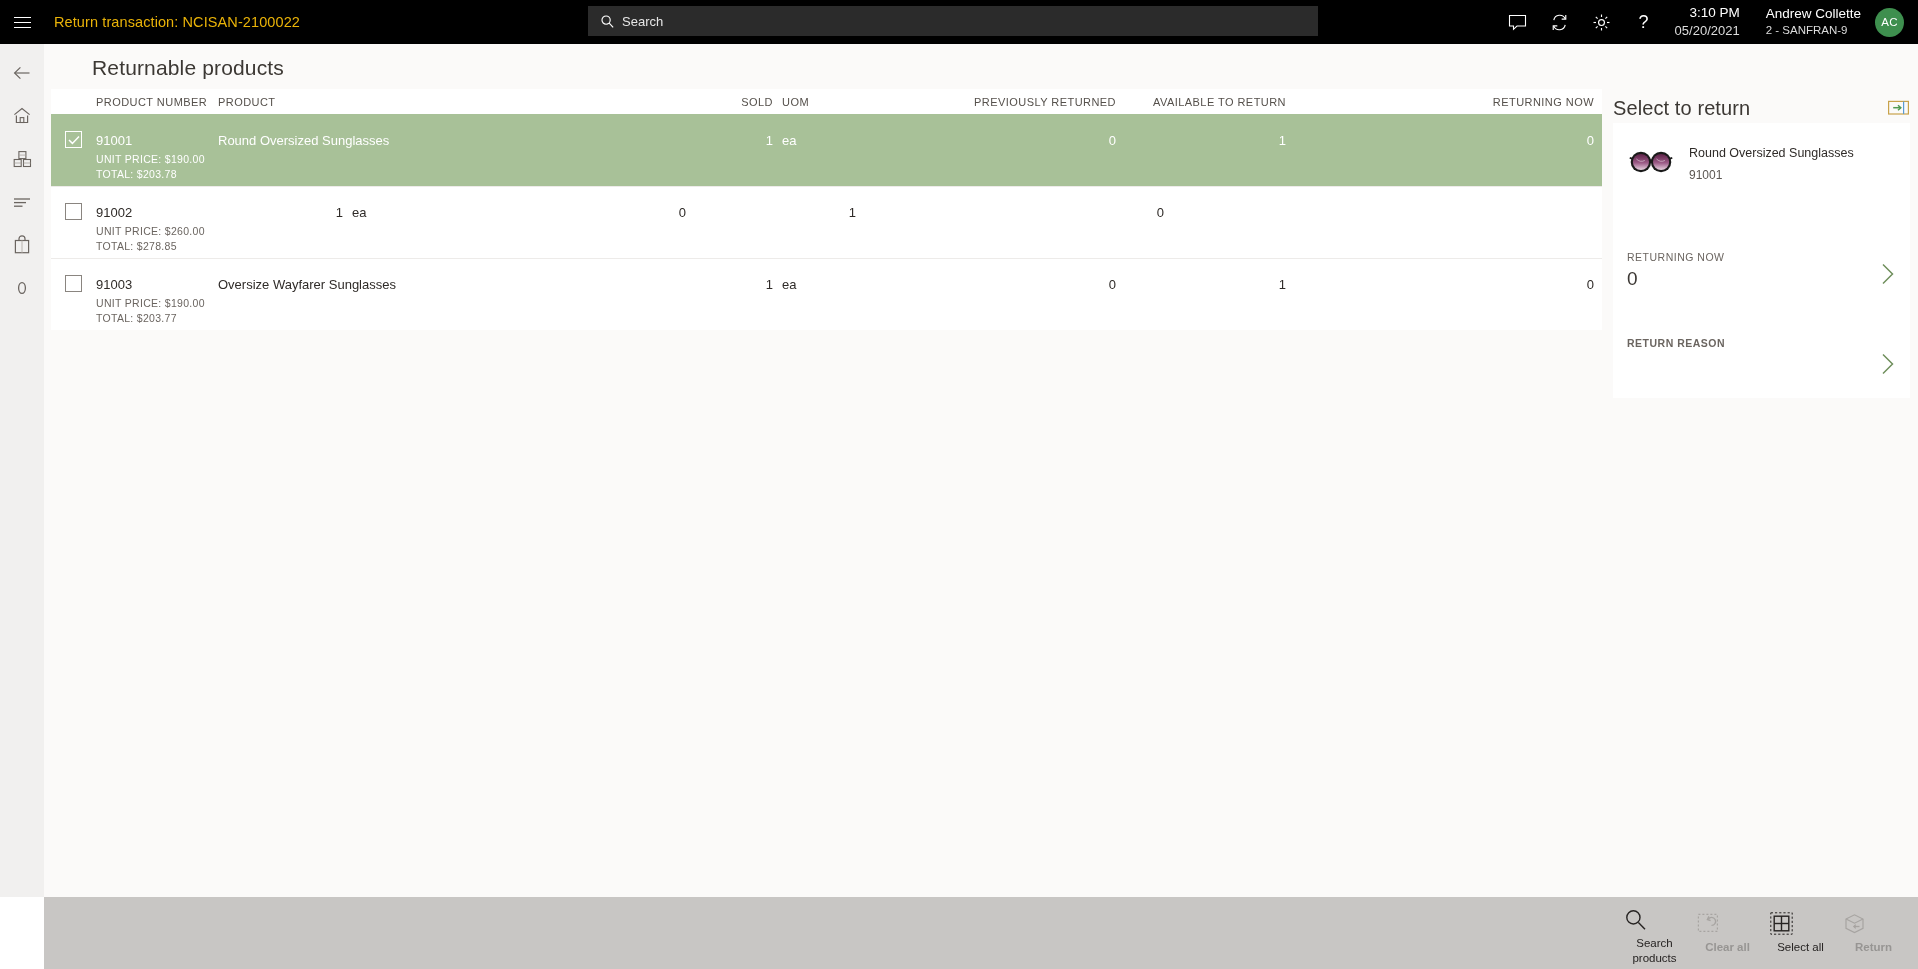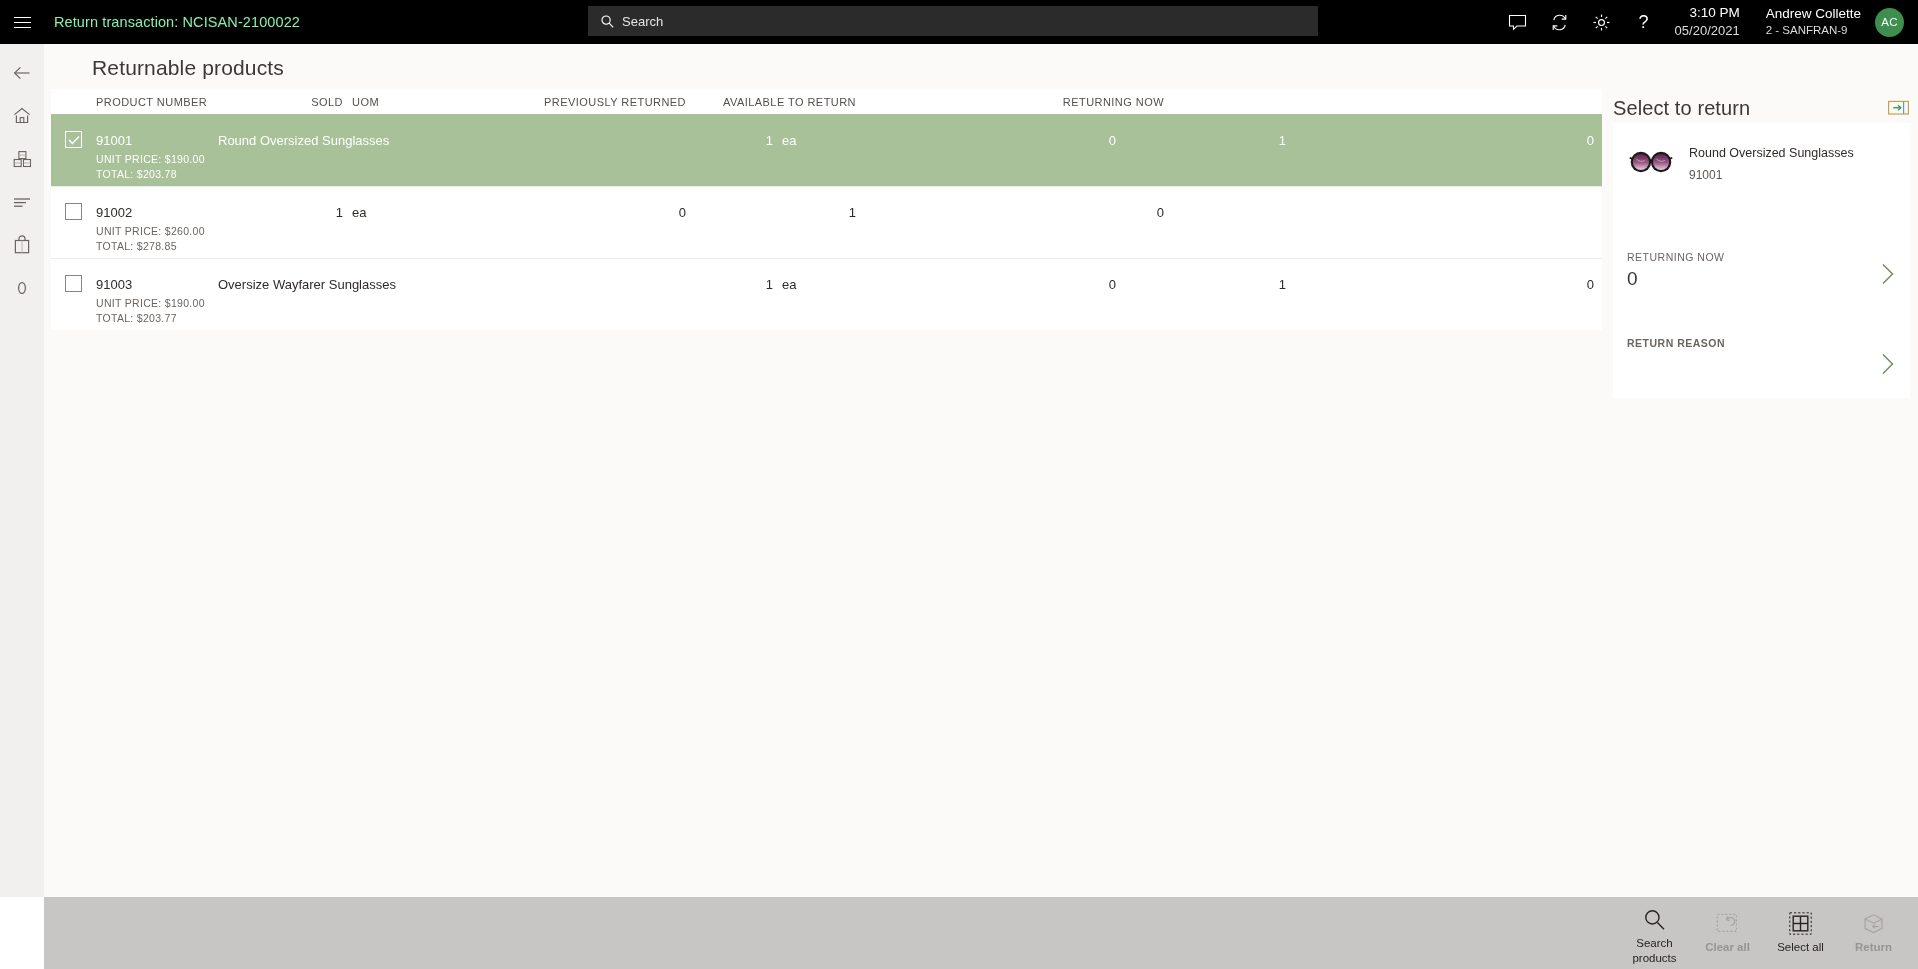--- a/index.html
+++ b/index.html
@@ -20,21 +20,21 @@
   .hamburger {
     width: 44px; height: 44px;
     display: flex; flex-direction: column;
     align-items: center; justify-content: center;
     gap: 4px; cursor: pointer;
   }
   .hamburger span {
     display: block; width: 17px; height: 1px; background: #ffffff;
   }
   .topbar-title {
-    color: #86efac; font-size: 14.5px; margin-left: 10px;
+    color: #eab308; font-size: 14.5px; margin-left: 10px;
     letter-spacing: 0.1px; white-space: nowrap;
   }
   .search-wrap {
     position: absolute; left: 588px; top: 6px;
     width: 730px; height: 30px;
     background: #2b2b2b;
     display: flex; align-items: center;
     padding-left: 12px; cursor: text;
   }
   .search-ico { width: 15px; height: 15px; flex: 0 0 auto; margin-right: 7px; }
@@ -202,21 +202,21 @@
   
   .appbar {
     position: absolute; left: 44px; top: 897px;
     width: 1874px; height: 72px;
     background: #c8c6c4;
     display: flex; align-items: center; justify-content: flex-end;
     padding-right: 8px;
   }
   .appbtn {
     width: 61px; min-height: 56px;
-    display: flex; flex-direction: column; align-items: center;
+    display: flex; flex-direction: column; 
     justify-content: flex-start; cursor: pointer;
     margin: 0 6px; padding-top: 5px;
   }
   .appbtn .ic { height: 26px; display: flex; align-items: center; }
   .appbtn .lb {
     font-size: 11.5px; color: #262322; text-align: center;
     line-height: 1.25; margin-top: 4px;
   }
   .appbtn.disabled { cursor: default; }
   .appbtn.disabled .lb { color: #979593; font-weight: bold; }
@@ -340,20 +340,21 @@
 </div>
 
 <div class="main">
   <div class="page-title">Returnable products</div>
 
   <div class="table">
 
     <div class="thead">
       <div class="th col-chk"></div>
       <div class="th col-num">PRODUCT NUMBER</div>
+      <div class="th col-prod">PRODUCT</div>
       <div class="th col-sold">SOLD</div>
       <div class="th col-uom">UOM</div>
       <div class="th col-prev">PREVIOUSLY RETURNED</div>
       <div class="th col-avail">AVAILABLE TO RETURN</div>
       <div class="th col-ret">RETURNING NOW</div>
     </div>
 
     <div class="row selected">
       <div class="col-chk">
         <div class="chk">

